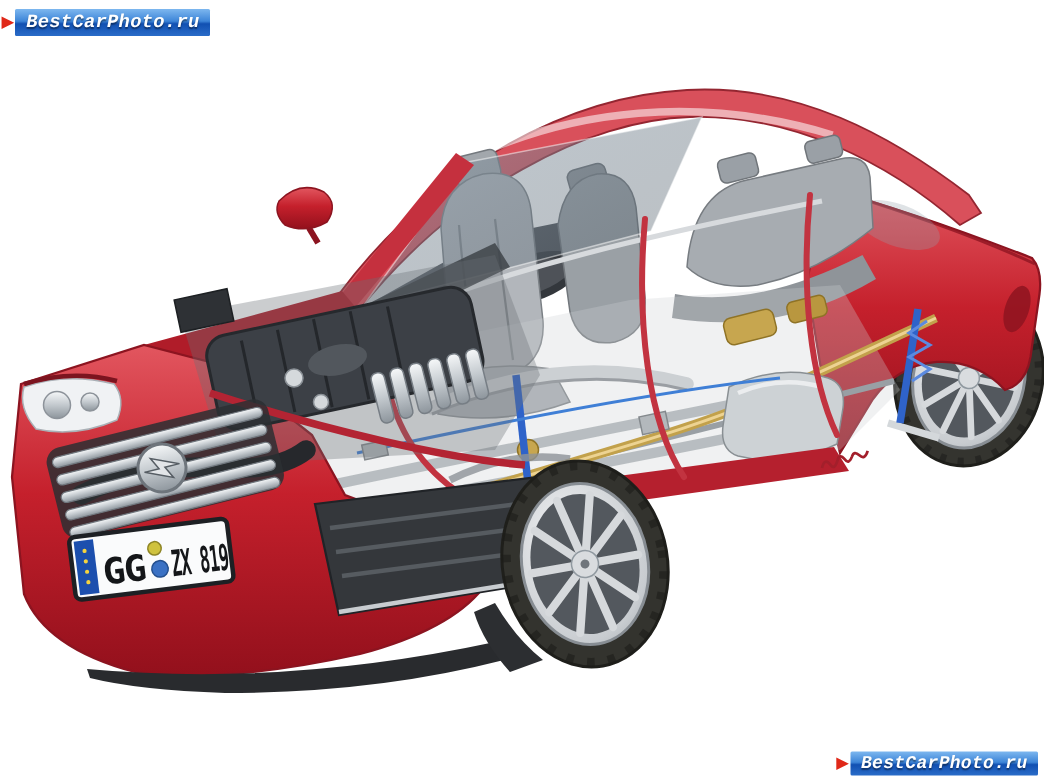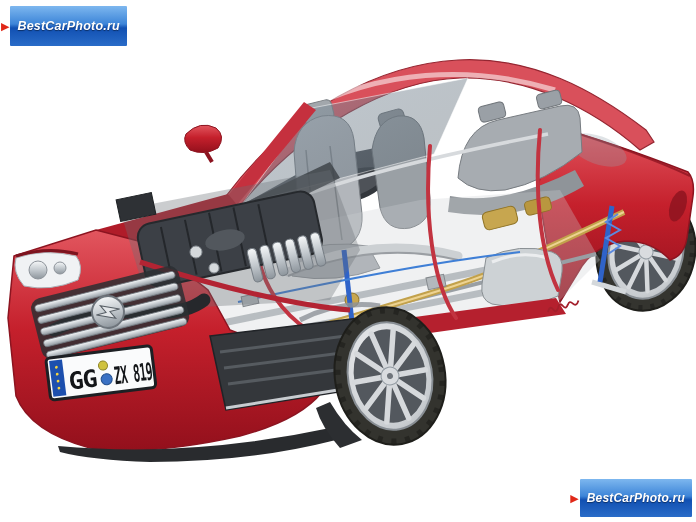--- a/index.html
+++ b/index.html
@@ -2,24 +2,24 @@
 <html><head>
 <meta charset="utf-8">
 <style>
   html,body{margin:0;padding:0;background:#fff;}
   .stage{position:relative;width:696px;height:522px;background:#ffffff;overflow:hidden;
          font-family:"Liberation Sans",sans-serif;}
   .stage svg{position:absolute;left:0;top:0;}
   .wm{position:absolute;display:flex;align-items:center;}
   .wm .arrow{color:#e02818;font-size:11px;line-height:1;margin-right:1px;}
   .wm .banner{height:18px;display:flex;align-items:center;justify-content:center;
-      padding:11px 7px;border-radius:1px;
+      padding:0 7px;border-radius:1px;
       background:linear-gradient(180deg,#7db7ef 0%,#3d85d8 45%,#1150b2 55%,#2a6cc8 100%);
       color:#ffffff;font-style:italic;font-weight:bold;font-size:12.5px;letter-spacing:.2px;
-      text-shadow:0 1px 1px rgba(0,0,0,.45);white-space:nowrap;}
+      text-shadow:0 1px 1px rgba(0,0,0,.45);white-space:nowrap;font-family:Liberation Mono, monospace;}
   .wm-tl{left:1px;top:6px;}
   .wm-br{right:4px;bottom:5px;}
   .wm-br .banner{height:16px;font-size:12px;}
   .plate-txt{font-family:"DejaVu Sans Mono","Liberation Mono",monospace;font-weight:bold;}
 </style>
 </head>
 <body>
 
 <div class="stage">
 

